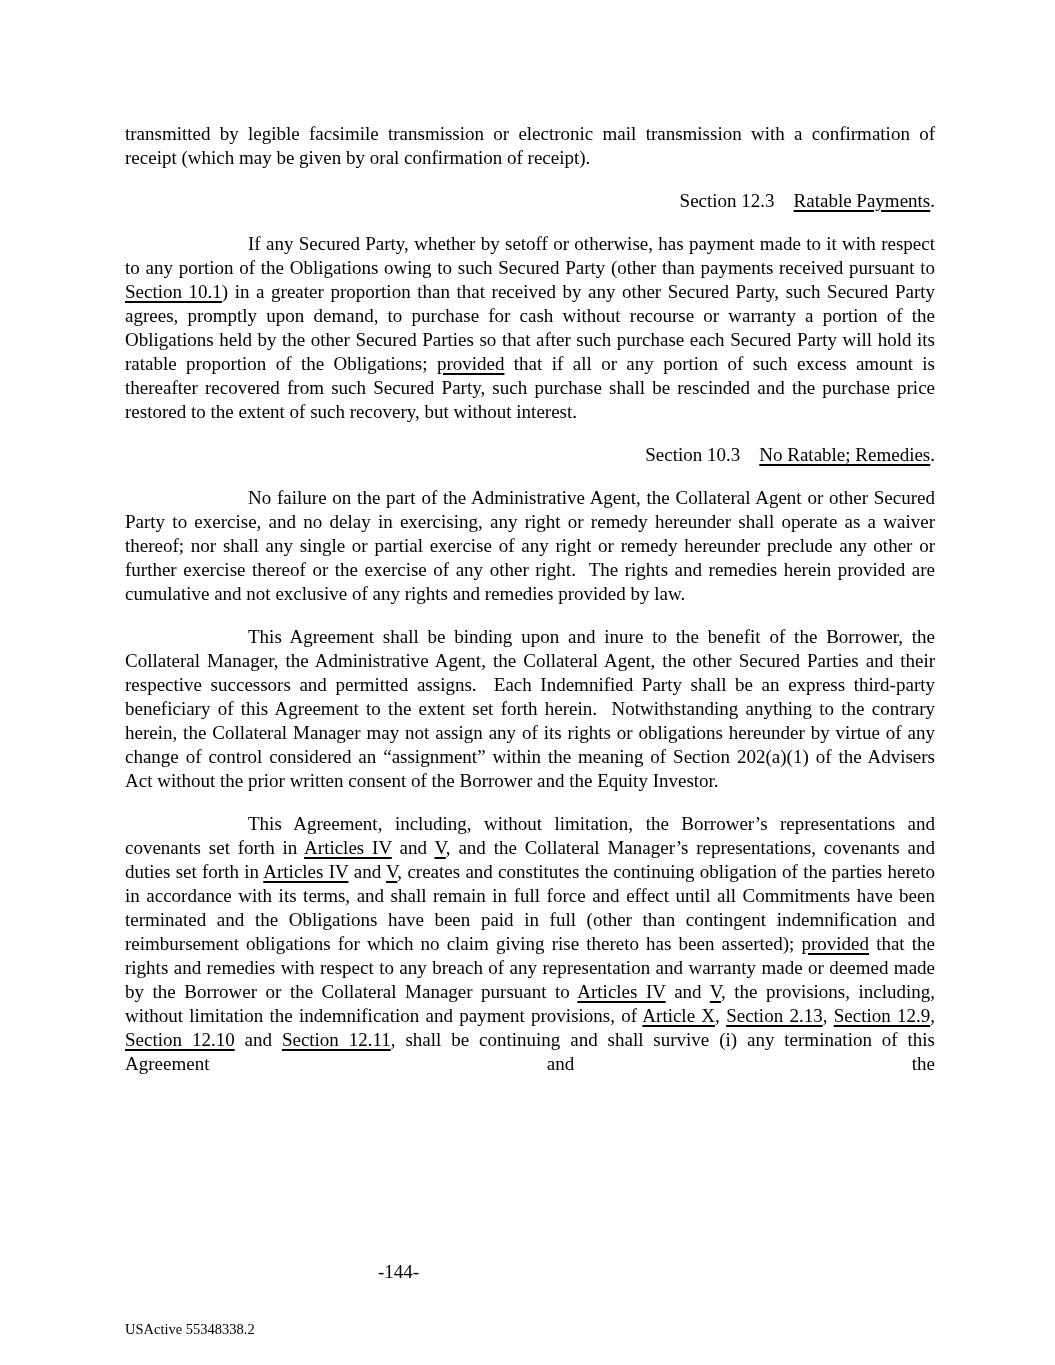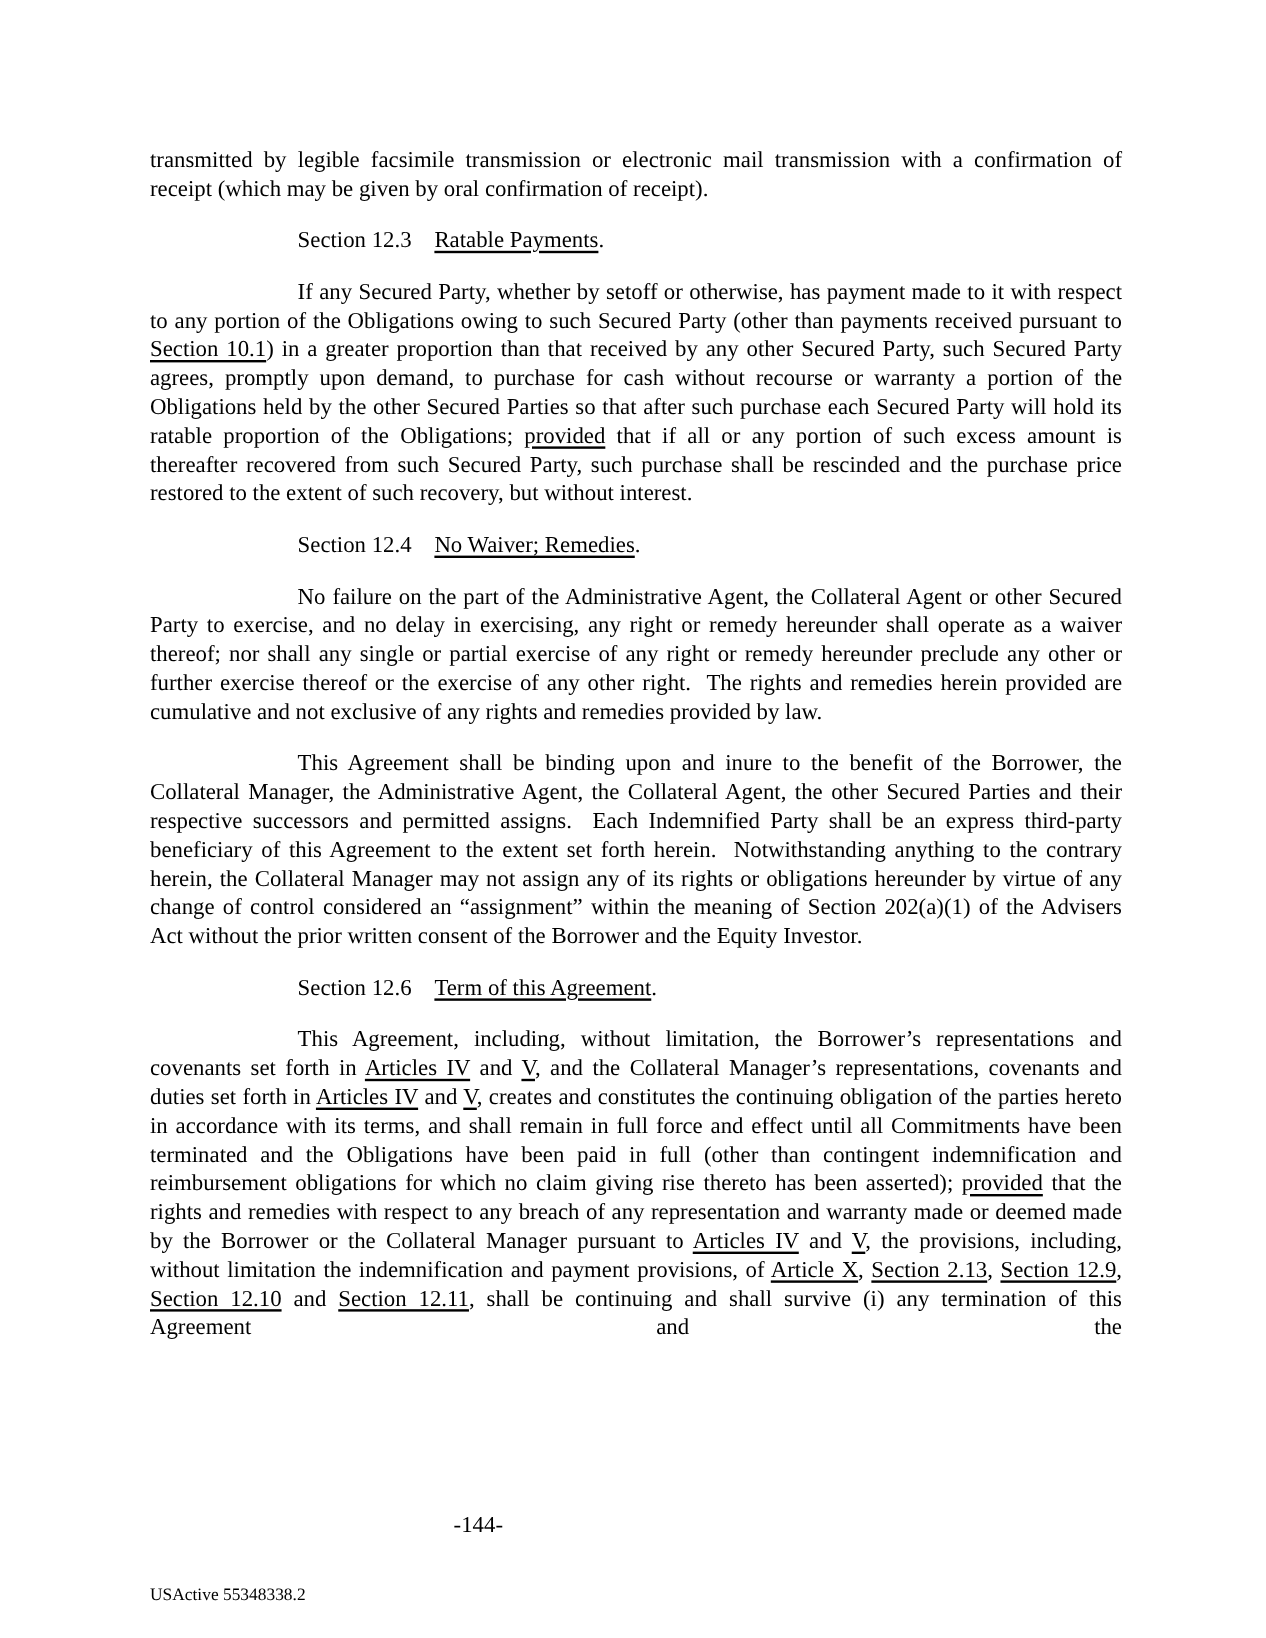--- a/index.html
+++ b/index.html
@@ -30,21 +30,21 @@
     text-indent: 123px;
   }
   .para.no-indent {
     text-indent: 0;
   }
   .para.cont {
     text-align-last: justify;
   }
   .heading {
     margin: 0 0 19px 0;
-    text-align: left;
+    text-align: right;
     text-indent: 123px;
   }
   .u {
     text-decoration: underline;
     text-decoration-thickness: 1.5px;
     text-underline-offset: 3px;
   }
   .tab {
     display: inline-block;
     width: 19px;
@@ -68,21 +68,20 @@
   }
 </style>
 </head>
 <body>
 
 <div class="page">
   <div class="content">
     <p class="para no-indent"><span>transmitted by legible facsimile transmission or electronic mail transmission with a confirmation of receipt (which may be given by oral confirmation of receipt).</span></p>
     <p class="heading"><span>Section 12.3</span><span class="tab"></span><span class="u">Ratable Payments</span><span>.</span></p>
     <p class="para"><span>If any Secured Party, whether by setoff or otherwise, has payment made to it with respect to any portion of the Obligations owing to such Secured Party (other than payments received pursuant to </span><span class="u">Section 10.1</span><span>) in a greater proportion than that received by any other Secured Party, such Secured Party agrees, promptly upon demand, to purchase for cash without recourse or warranty a portion of the Obligations held by the other Secured Parties so that after such purchase each Secured Party will hold its ratable proportion of the Obligations; </span><span class="u">provided</span><span> that if all or any portion of such excess amount is thereafter recovered from such Secured Party, such purchase shall be rescinded and the purchase price restored to the extent of such recovery, but without interest.</span></p>
-    <p class="heading"><span>Section 12.4</span><span class="tab"></span><span class="u">No Waiver; Remedies</span><span>.</span></p>
+    <p class="heading"><span>Section 10.3</span><span class="tab"></span><span class="u">No Ratable; Remedies</span><span>.</span></p>
     <p class="para"><span>No failure on the part of the Administrative Agent, the Collateral Agent or other Secured Party to exercise, and no delay in exercising, any right or remedy hereunder shall operate as a waiver thereof; nor shall any single or partial exercise of any right or remedy hereunder preclude any other or further exercise thereof or the exercise of any other right.&nbsp; The rights and remedies herein provided are cumulative and not exclusive of any rights and remedies provided by law.</span></p>
     <p class="para"><span>This Agreement shall be binding upon and inure to the benefit of the Borrower, the Collateral Manager, the Administrative Agent, the Collateral Agent, the other Secured Parties and their respective successors and permitted assigns.&nbsp; Each Indemnified Party shall be an express third-party beneficiary of this Agreement to the extent set forth herein.&nbsp; Notwithstanding anything to the contrary herein, the Collateral Manager may not assign any of its rights or obligations hereunder by virtue of any change of control considered an “assignment” within the meaning of Section 202(a)(1) of the Advisers Act without the prior written consent of the Borrower and the Equity Investor.</span></p>
-    <p class="heading"><span>Section 12.6</span><span class="tab"></span><span class="u">Term of this Agreement</span><span>.</span></p>
     <p class="para cont"><span>This Agreement, including, without limitation, the Borrower’s representations and covenants set forth in </span><span class="u">Articles IV</span><span> and </span><span class="u">V</span><span>, and the Collateral Manager’s representations, covenants and duties set forth in </span><span class="u">Articles IV</span><span> and </span><span class="u">V</span><span>, creates and constitutes the continuing obligation of the parties hereto in accordance with its terms, and shall remain in full force and effect until all Commitments have been terminated and the Obligations have been paid in full (other than contingent indemnification and reimbursement obligations for which no claim giving rise thereto has been asserted); </span><span class="u">provided</span><span> that the rights and remedies with respect to any breach of any representation and warranty made or deemed made by the Borrower or the Collateral Manager pursuant to </span><span class="u">Articles IV</span><span> and </span><span class="u">V</span><span>, the provisions, including, without limitation the indemnification and payment provisions, of </span><span class="u">Article X</span><span>, </span><span class="u">Section 2.13</span><span>, </span><span class="u">Section 12.9</span><span>, </span><span class="u">Section 12.10</span><span> and </span><span class="u">Section 12.11</span><span>, shall be continuing and shall survive (i) any termination of this Agreement and the</span></p>
   </div>
   <div class="footer-num">-144-</div>
   <div class="footer-id">USActive 55348338.2</div>
 </div>
 
 </body></html>

